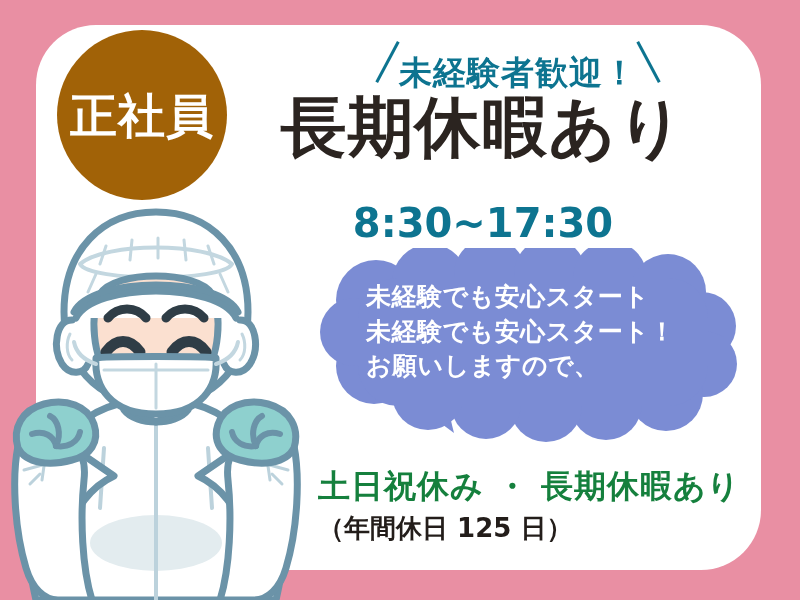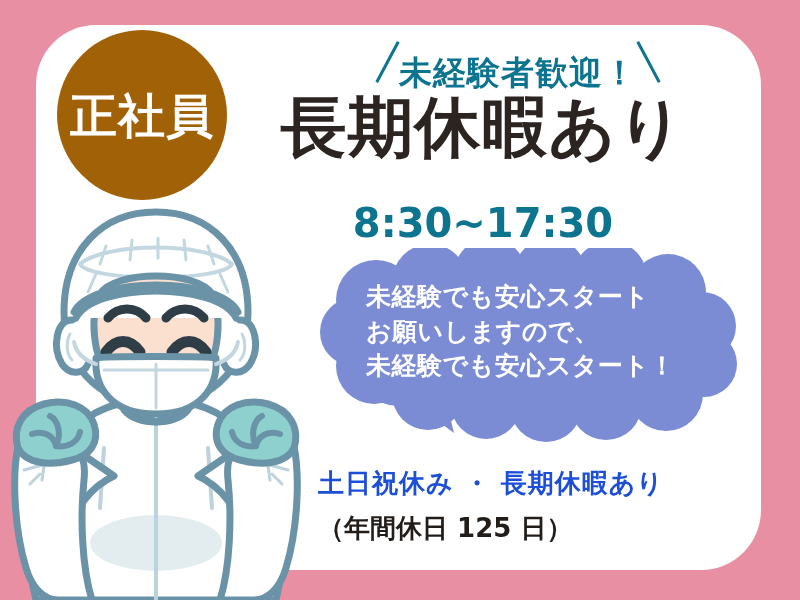--- a/index.html
+++ b/index.html
@@ -141,22 +141,22 @@
     line-height: 1.38;
     letter-spacing: 0.5px;
     white-space: nowrap;
   }
 
   
   .bottom-main {
     position: absolute;
     left: 318px;
     top: 470px;
-    color: #1d4ed8;
-    font-size: 26px;
+    color: #15803d;
+    font-size: 32px;
     font-weight: bold;
     letter-spacing: 1px;
     line-height: 1;
     white-space: nowrap;
     z-index: 6;
   }
   .bottom-sub {
     position: absolute;
     left: 318px;
     top: 515px;
@@ -318,21 +318,21 @@
         <circle cx="228" cy="158" r="36"></circle>
         <circle cx="168" cy="156" r="35"></circle>
         <circle cx="110" cy="146" r="36"></circle>
         <circle cx="56" cy="118" r="38"></circle>
         <circle cx="36" cy="84" r="34"></circle>
         <rect x="40" y="30" width="350" height="128" rx="40"></rect>
       </g>
     </svg>
     <div class="bubble-text">
       <div>未経験でも安心スタート</div>
+      <div>未経験でも安心スタート！</div>
       <div>お願いしますので、</div>
-      <div>未経験でも安心スタート！</div>
     </div>
   </div>
 
   <div class="bottom-main">土日祝休み ・ 長期休暇あり</div>
   <div class="bottom-sub">（年間休日 125 日）</div>
 
 </div>
 
 </body></html>

